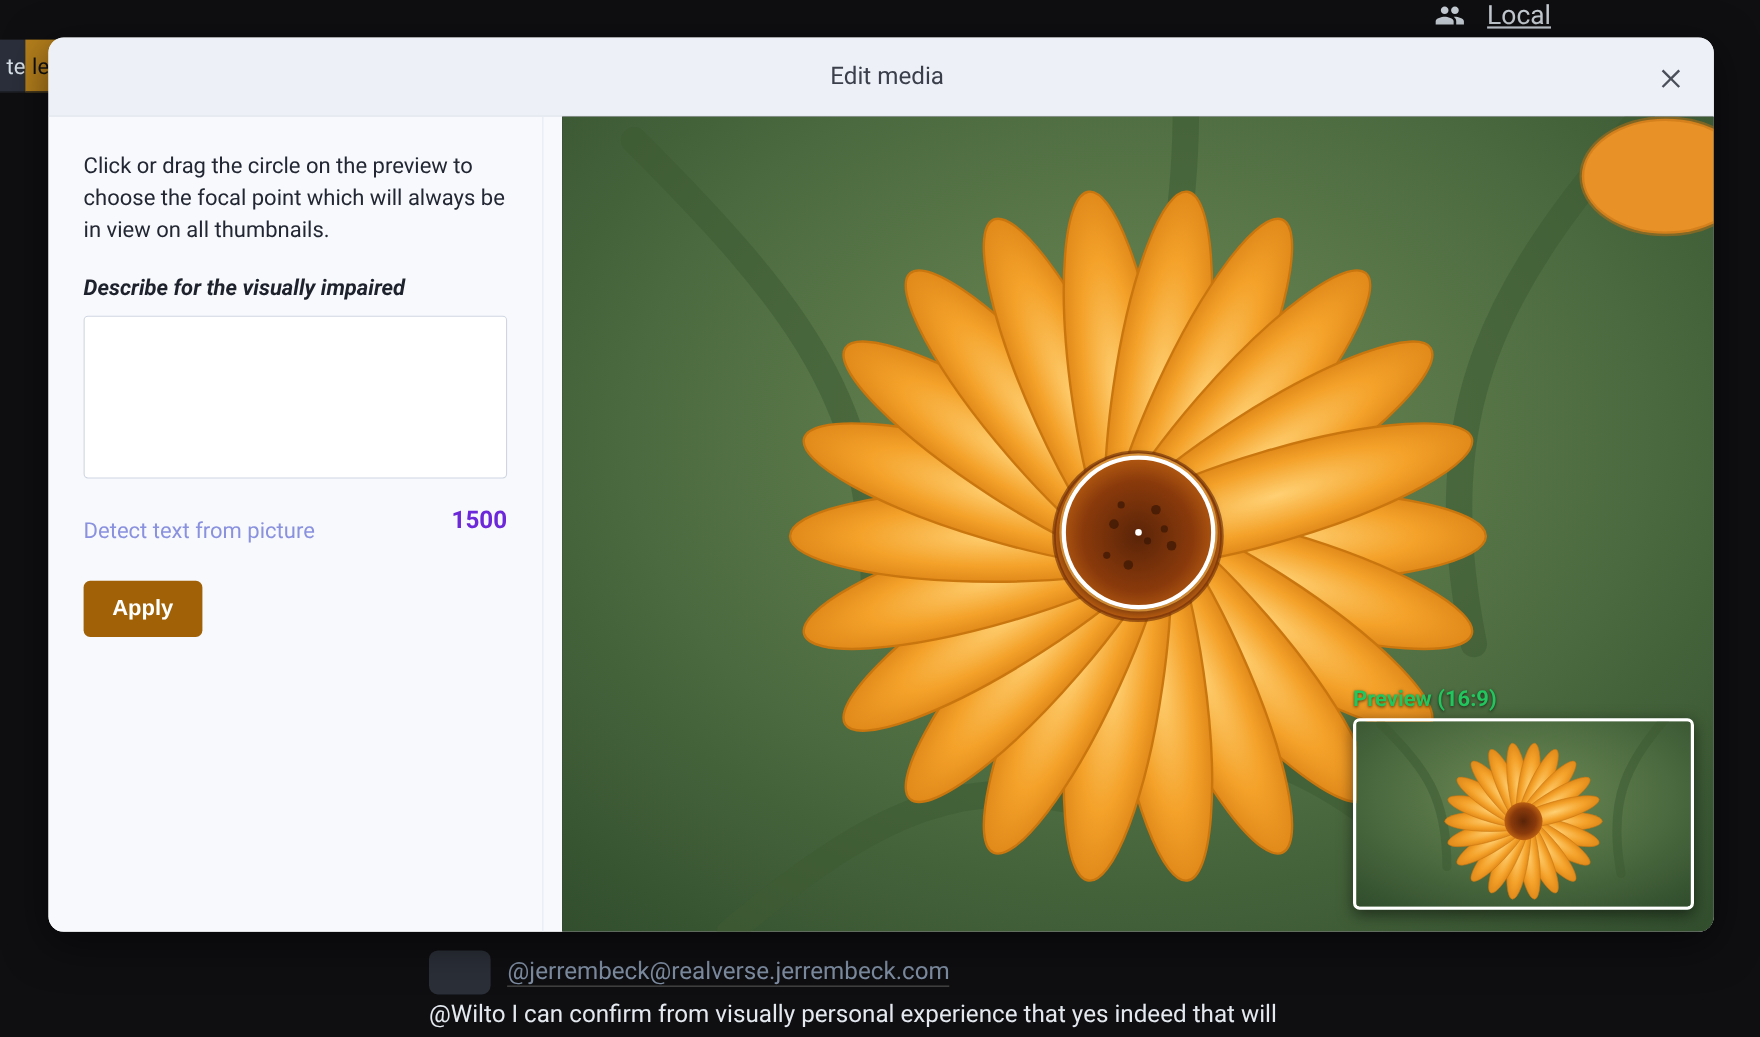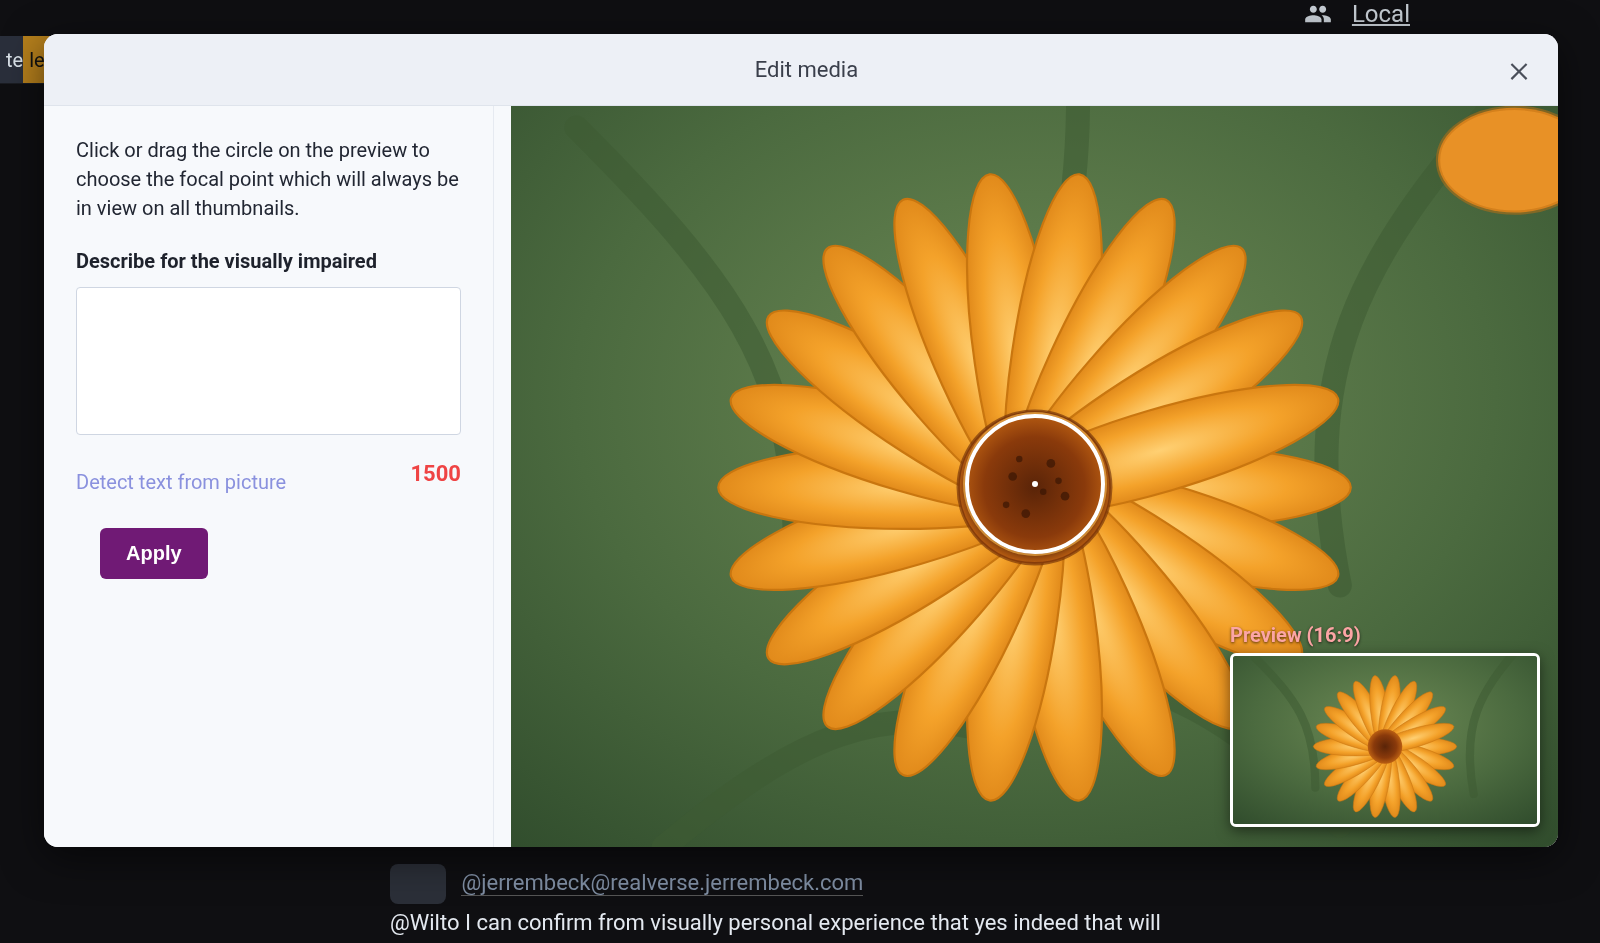--- a/index.html
+++ b/index.html
@@ -86,44 +86,44 @@
   .left-panel {
     width: 450px; flex: none;
     padding: 30px 32px;
     border-right: 1px solid #e6eaf1;
     display:flex; flex-direction:column;
   }
   .instructions {
     font-size: 20px; line-height: 1.45; color:#222733;
   }
   .describe-label {
-    margin-top: 26px; font-size: 20px; font-weight: 700; color:#1e222c;
+    margin-top: 26px; font-size: 20px; font-weight: 700; color:#1e222c;font-style:italic;
   }
   .desc-textarea {
     margin-top: 14px;
     width: 100%; height: 148px;
     border: 1px solid #cfd6e2; border-radius: 4px;
     background:#fff; resize: none;
     padding: 14px 14px; font-size: 19px; font-family: inherit;
     color:#222; outline:none;
   }
   .below-textarea {
     margin-top: 18px;
     display:flex; align-items:center; justify-content:space-between;
   }
   .detect-link {
     color:#8a91de; font-size: 20px; text-decoration:none; cursor:pointer;margin-top:17px;
   }
-  .char-count { font-size: 22px; font-weight:700; color:#ef4444; }
+  .char-count { font-size: 22px; font-weight:700; color:#6d28d9; }
   .apply-btn {
     margin-top: 34px;
     align-self:flex-start;
     padding: 14px 26px;
-    background:#701a75; color:#fff; font-size:20px; font-weight:700;
-    border:none; border-radius:6px; cursor:pointer;margin-left:24px;
+    background:#a16207; color:#fff; font-size:20px; font-weight:700;
+    border:none; border-radius:6px; cursor:pointer;
   }
 
   
   .preview-area {
     flex:1; position:relative; background:#222; overflow:hidden;
   }
   .flower-svg { position:absolute; inset:0; width:100%; height:100%; display:block; }
 
   .focal-circle {
     position:absolute; width:140px; height:140px;
@@ -136,21 +136,21 @@
     content:''; position:absolute; left:50%; top:50%;
     width:6px; height:6px; margin:-3px 0 0 -3px;
     background:#fff; border-radius:50%;
   }
 
   .thumb-preview {
     position:absolute; right:18px; bottom:20px;
     width: 310px;
   }
   .thumb-label {
-    color:#fca5a5; font-size:20px; font-weight:700;
+    color:#22c55e; font-size:20px; font-weight:700;
     text-shadow:0 1px 3px rgba(0,0,0,.7);
     margin-bottom:6px;
   }
   .thumb-box {
     width:100%; aspect-ratio:16/9;
     border:3px solid #fff; border-radius:6px;
     overflow:hidden; position:relative;
     box-shadow:0 4px 14px rgba(0,0,0,.5);
   }
   .thumb-box svg { position:absolute; inset:0; width:100%; height:100%; }

